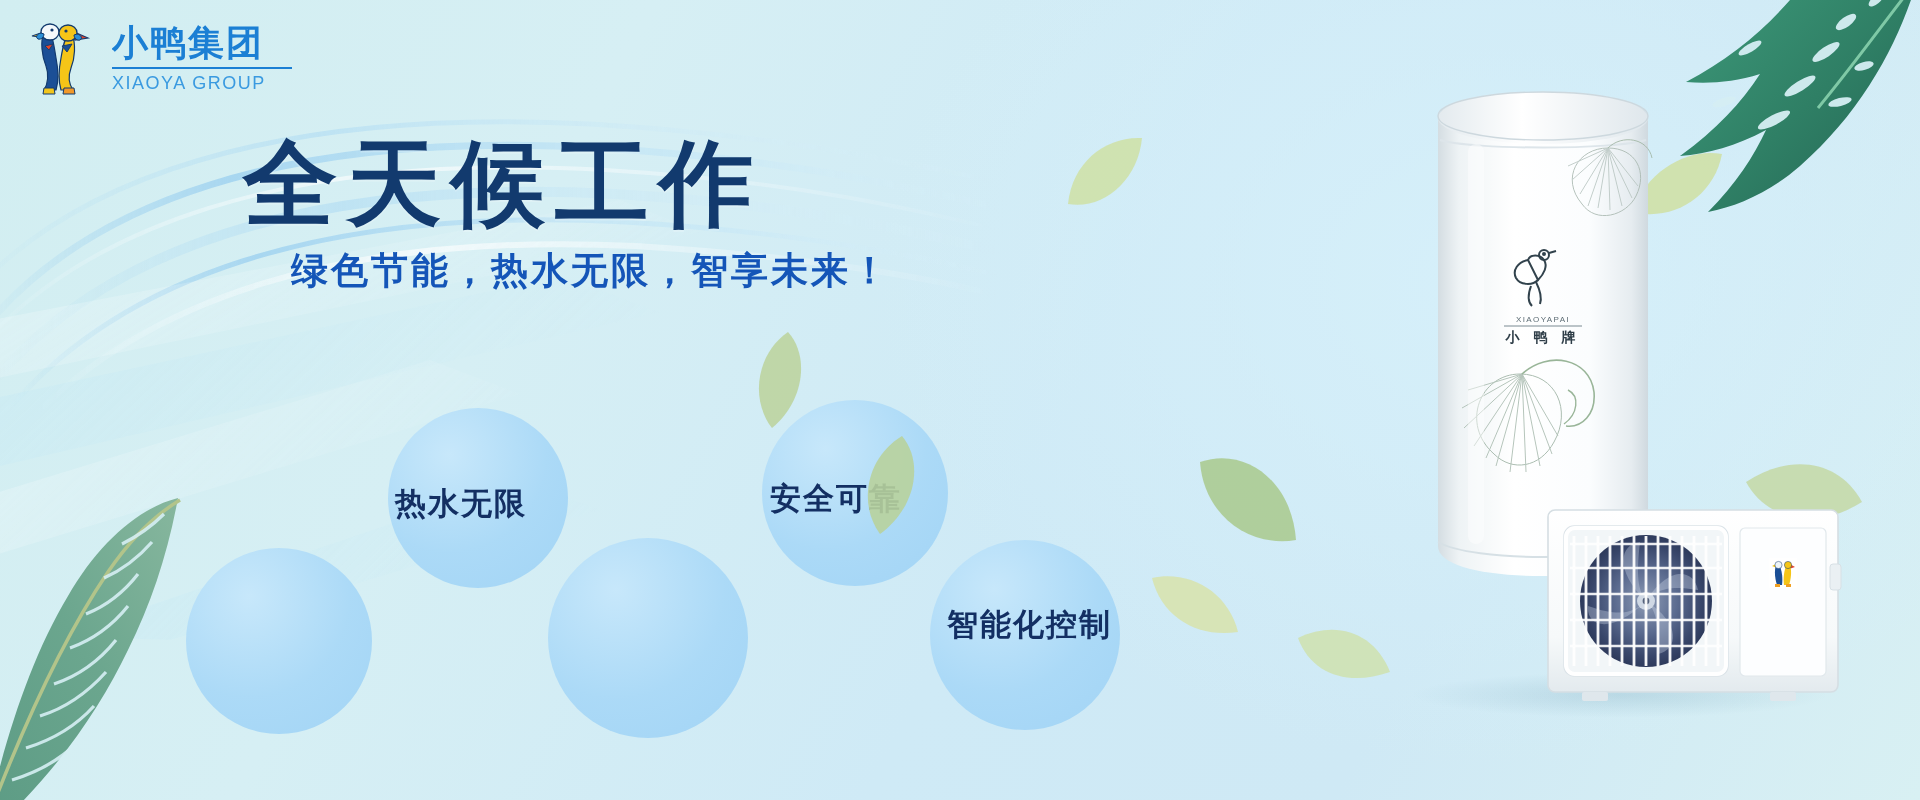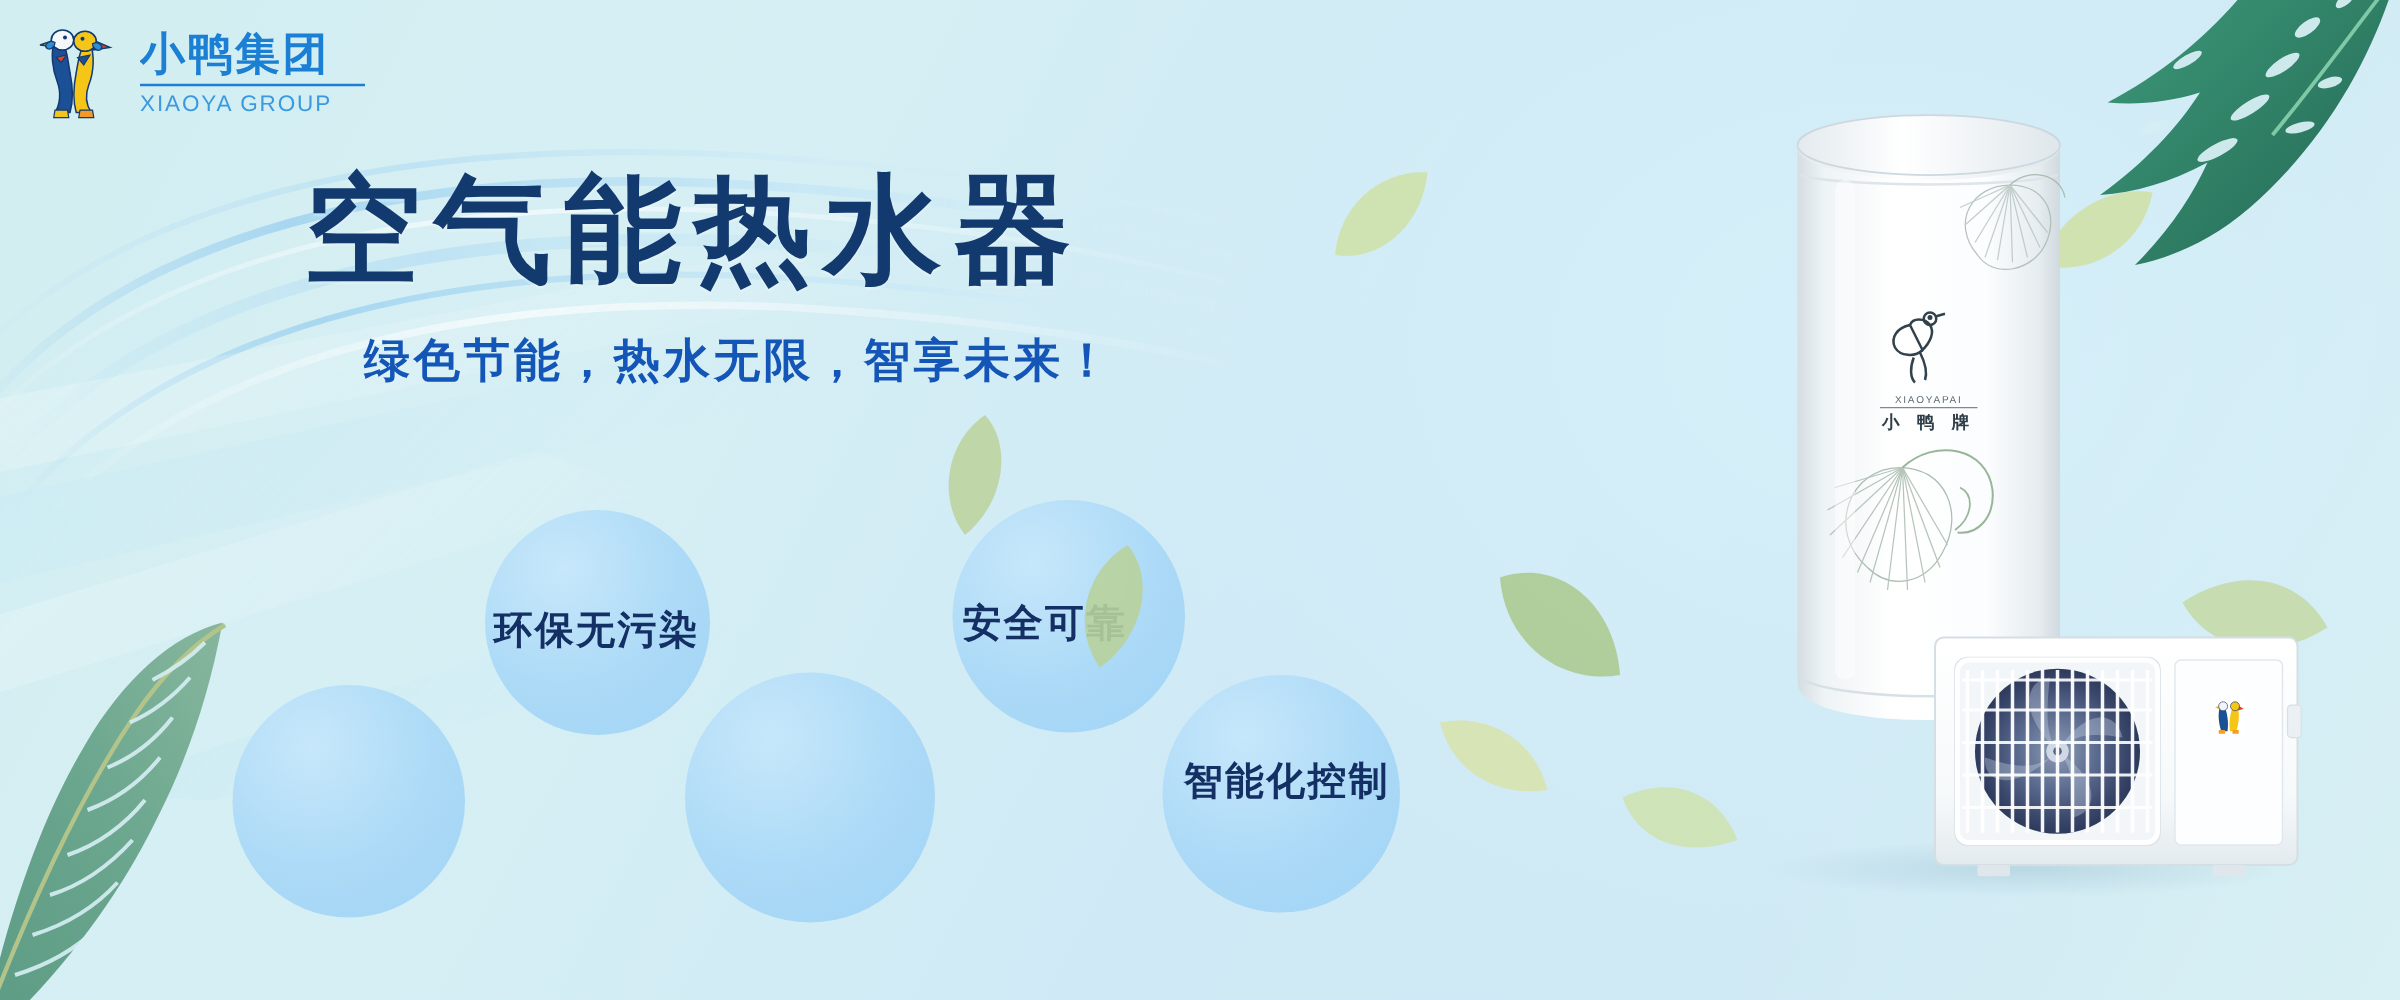--- a/index.html
+++ b/index.html
@@ -38,21 +38,21 @@
   
   #headline{
     position:absolute;left:243px;top:136px;width:900px;
   }
   #title{
     font-size:94px;line-height:1.02;font-weight:bold;color:#123a6e;
     letter-spacing:10px;white-space:nowrap;
     text-shadow:0 2px 0 rgba(255,255,255,.22);
   }
   #subtitle{
-    margin-top:32px;margin-left:48px;
+    margin-top:14px;margin-left:48px;
     font-size:37px;font-weight:bold;color:#1455b8;letter-spacing:3px;white-space:nowrap;
   }
 
   
   .bubble{
     position:absolute;border-radius:50%;
     background:radial-gradient(circle at 34% 26%, #c6e7fb 0%, #a8d8f7 55%, #9ed2f5 100%);
     opacity:.92;
   }
   .bubble-label{
@@ -148,31 +148,31 @@
         <text x="0" y="34" font-family="'Liberation Sans','DejaVu Sans',sans-serif" font-size="36" font-weight="bold" fill="#1b7fd4" letter-spacing="2">小鸭集团</text>
       </svg>
       <div style="height:2px;background:#1b7fd4;width:180px;margin:2px 0 3px 0;"></div>
       <svg class="en" width="180" height="22" viewBox="0 0 180 22">
         <text x="0" y="17" font-family="'Liberation Sans','DejaVu Sans',sans-serif" font-size="18" fill="#3a9ae0" letter-spacing="1.5">XIAOYA GROUP</text>
       </svg>
     </div>
   </div>
 
   <div id="headline">
-    <div id="title">空气能热水器</div>
+    <div id="title">全天候工作</div>
     <div id="subtitle">绿色节能，热水无限，智享未来！</div>
   </div>
 
   <div class="bubble" style="left:388px;top:408px;width:180px;height:180px;"></div>
   <div class="bubble" style="left:762px;top:400px;width:186px;height:186px;"></div>
   <div class="bubble" style="left:186px;top:548px;width:186px;height:186px;"></div>
   <div class="bubble" style="left:548px;top:538px;width:200px;height:200px;"></div>
   <div class="bubble" style="left:930px;top:540px;width:190px;height:190px;"></div>
 
-  <div class="bubble-label" style="left:395px;top:483px;">环保无污染</div>
+  <div class="bubble-label" style="left:395px;top:483px;">热水无限</div>
   <div class="bubble-label" style="left:770px;top:478px;">安全可靠</div>
   <div class="bubble-label" style="left:947px;top:604px;">智能化控制</div>
 
   <svg class="fleaf" style="left:1062px;top:132px;width:86px;height:84px;" viewBox="0 0 86 84">
     <path d="M6,72 C10,30 44,4 80,6 C76,48 42,78 6,72 Z" fill="#cfe0a4" opacity=".85"></path>
   </svg>
   <svg class="fleaf" style="left:742px;top:330px;width:72px;height:100px;" viewBox="0 0 72 100">
     <path d="M46,2 C68,26 62,72 30,98 C8,70 14,24 46,2 Z" fill="#bdd4a0" opacity=".9"></path>
   </svg>
   <svg class="fleaf" style="left:852px;top:432px;width:76px;height:106px;" viewBox="0 0 76 106">

